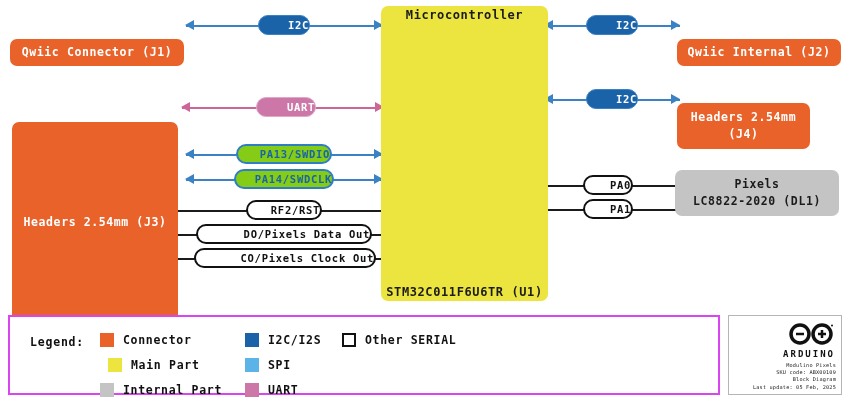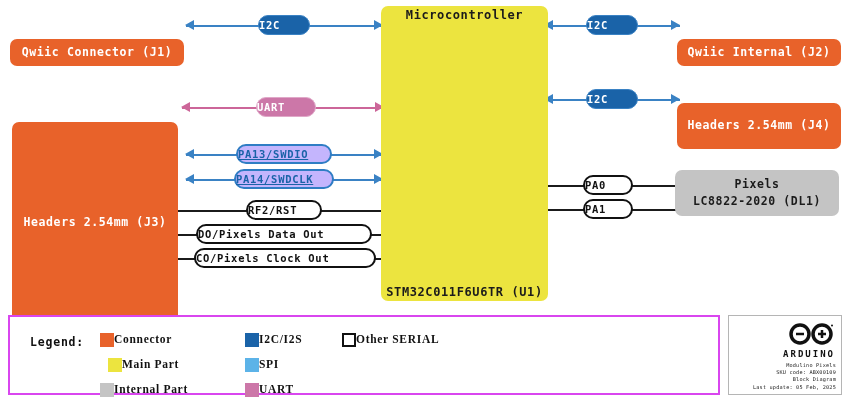--- a/index.html
+++ b/index.html
@@ -67,43 +67,42 @@
   }
   .arrow.left.pink  { border-right-color: #cc6699; }
   .arrow.right.pink { border-left-color: #cc6699; }
 
   
   .pill {
     position: absolute;
     box-sizing: border-box;
     display: flex;
     align-items: center;
-    justify-content: flex-start;
+    justify-content: flex-end;
     border-radius: 999px;
     font-size: 10.5px;
     font-weight: bold;
     letter-spacing: 0.7px;
     white-space: nowrap;
     z-index: 3;
   }
   .pill.i2c {
     background: #1a63a8;
     color: #ffffff;
     border: 1.5px solid #3a82c4;
   }
   .pill.uart {
     background: #cc77a8;
     color: #ffffff;
     border: 1.5px solid #e0a8c8;
   }
   .pill.swd {
-    background: #c4b5fd;
+    background: #84cc16;
     color: #1a63a8;
     border: 2px solid #2f7dc4;
-    text-decoration: underline;
   }
   .pill.plain {
     background: #ffffff;
     color: #111111;
     border: 2.4px solid #111111;
   }
 
   
   #legend-panel {
     position: absolute;
@@ -121,22 +120,22 @@
     left: 20px;
     top: 18px;
     font-size: 11.5px;
     font-weight: bold;
     color: #111111;
     letter-spacing: 0.8px;
   }
   .legend-item {
     position: absolute;
     display: flex;
-    align-items: flex-start;
-    font-family: Liberation Serif, serif;
+    align-items: flex-end;
+    gap: 9px;
   }
   .swatch {
     width: 14px;
     height: 14px;
     flex: 0 0 auto;
   }
   .swatch.hollow {
     background: #ffffff;
     border: 2.2px solid #111111;
     box-sizing: border-box;
@@ -238,21 +237,21 @@
 
   <div class="block mainpart" style="left:381px; top:6px; width:167px; height:295px; flex-direction:column; font-size:12px;">
     <span>Microcontroller</span>
     <span>STM32C011F6U6TR (U1)</span>
   </div>
 
   <div class="block connector" style="left:677px; top:12px; width:164px; height:27px;">
     <span>Qwiic Internal (J2)</span>
   </div>
 
-  <div class="block connector" style="left:677px; top:76px; width:164px; height:46px;">
+  <div class="block connector" style="left:677px; top:76px; width:133px; height:46px;">
     <span>Headers 2.54mm (J4)</span>
   </div>
 
   <div class="block internal" style="left:675px; top:170px; width:164px; height:46px; flex-direction:column;">
     <span>Pixels</span>
     <span>LC8822-2020 (DL1)</span>
   </div>
 
   <div class="pill i2c" style="left:258px; top:15px; width:52px; height:20px;">
     <span>I2C</span>

